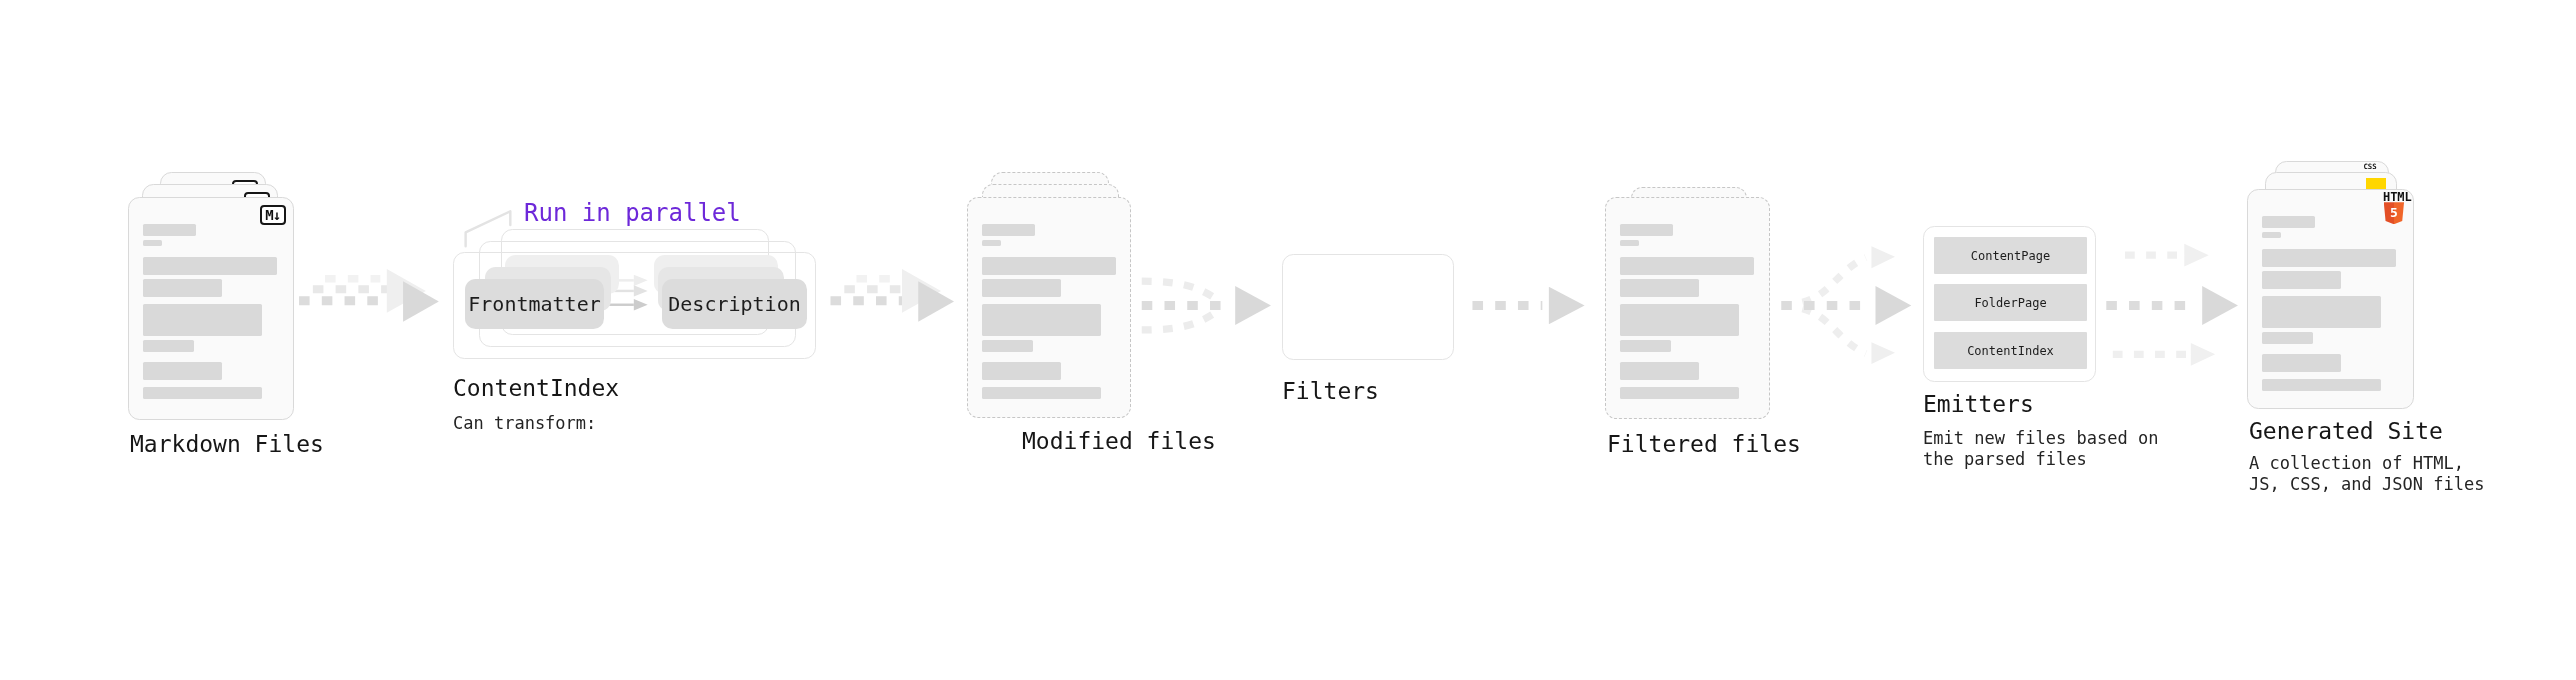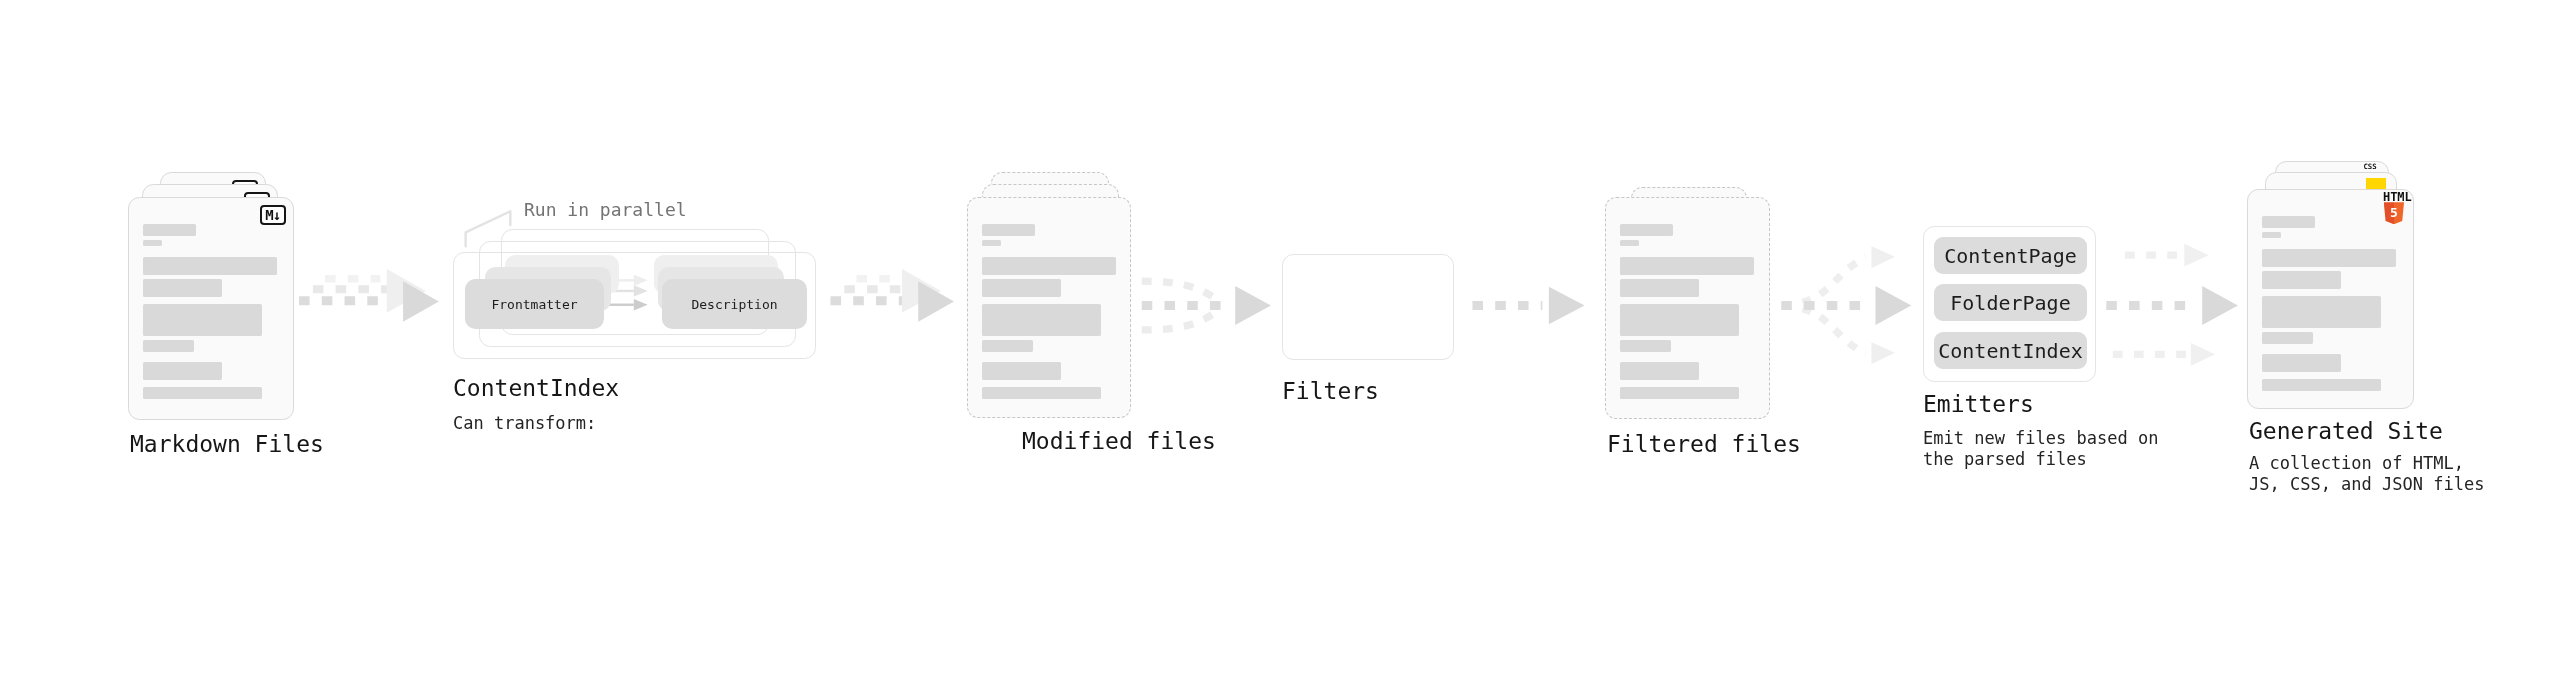--- a/index.html
+++ b/index.html
@@ -9,29 +9,29 @@
 
   .doc{position:absolute;background:#fafafa;border:1.6px solid #d9d9d9;border-radius:11.4px;box-sizing:border-box}
   .doc.dashed{border:1.6px dashed #c6c6c6}
   .bar{position:absolute;left:14px;background:#d9d9d9;border-radius:1.6px}
 
   .mdbadge{position:absolute;top:6.5px;right:7.3px;height:16.3px;padding:0 3.3px;display:flex;align-items:center;justify-content:center;
            background:#fff;border:2.4px solid #161616;border-radius:4.1px;font-weight:700;font-size:14px;color:#111;letter-spacing:-0.8px}
 
   .obox{position:absolute;border:1.6px solid #e4e4e4;border-radius:11.4px;box-sizing:border-box}
   .pill{position:absolute;display:flex;align-items:center;justify-content:center;background:#dcdcdc;border-radius:10.6px;
-        font-size:13px;color:#1d1d1d;white-space:nowrap}
+        font-size:20px;color:#1d1d1d;white-space:nowrap}
   .pill.g2{background:#e6e6e6}
   .pill.g3{background:#efefef}
-  .pill.epill{font-size:20px;border-radius:9px}
+  .pill.epill{font-size:12px;border-radius:1px}
 
   .label{position:absolute;font-size:23px;font-weight:500;color:#161616;white-space:nowrap}
   .sub{position:absolute;font-size:17px;line-height:21px;color:#242424;white-space:pre-line}
   .bullets{position:absolute;font-size:17px;line-height:20.3px;color:#242424}
-  .run{position:absolute;font-size:18px;color:#737373;white-space:nowrap}
+  .run{position:absolute;font-size:24px;color:#6d28d9;white-space:nowrap}
 
   .logo{position:absolute;top:4.1px;right:8.1px;width:22px;text-align:center}
   .logo .t{font-size:12px;font-weight:700;color:#111;line-height:7.3px}
   .logo .shield{position:relative;width:20.3px;height:22px;margin:0.8px auto 0;
         background:linear-gradient(90deg,#e34f26 50%,#f06529 50%);
         clip-path:polygon(0 0,100% 0,91% 85%,50% 100%,9% 85%)}
   .logo .five{position:absolute;top:2.4px;left:0;right:0;color:#fff;font-size:13px;font-weight:700}
 
   .cssbadge{position:absolute;top:0.8px;right:9.8px;text-align:center}
   .cssbadge .t{font-size:7.3px;font-weight:700;color:#111;line-height:8.1px}

